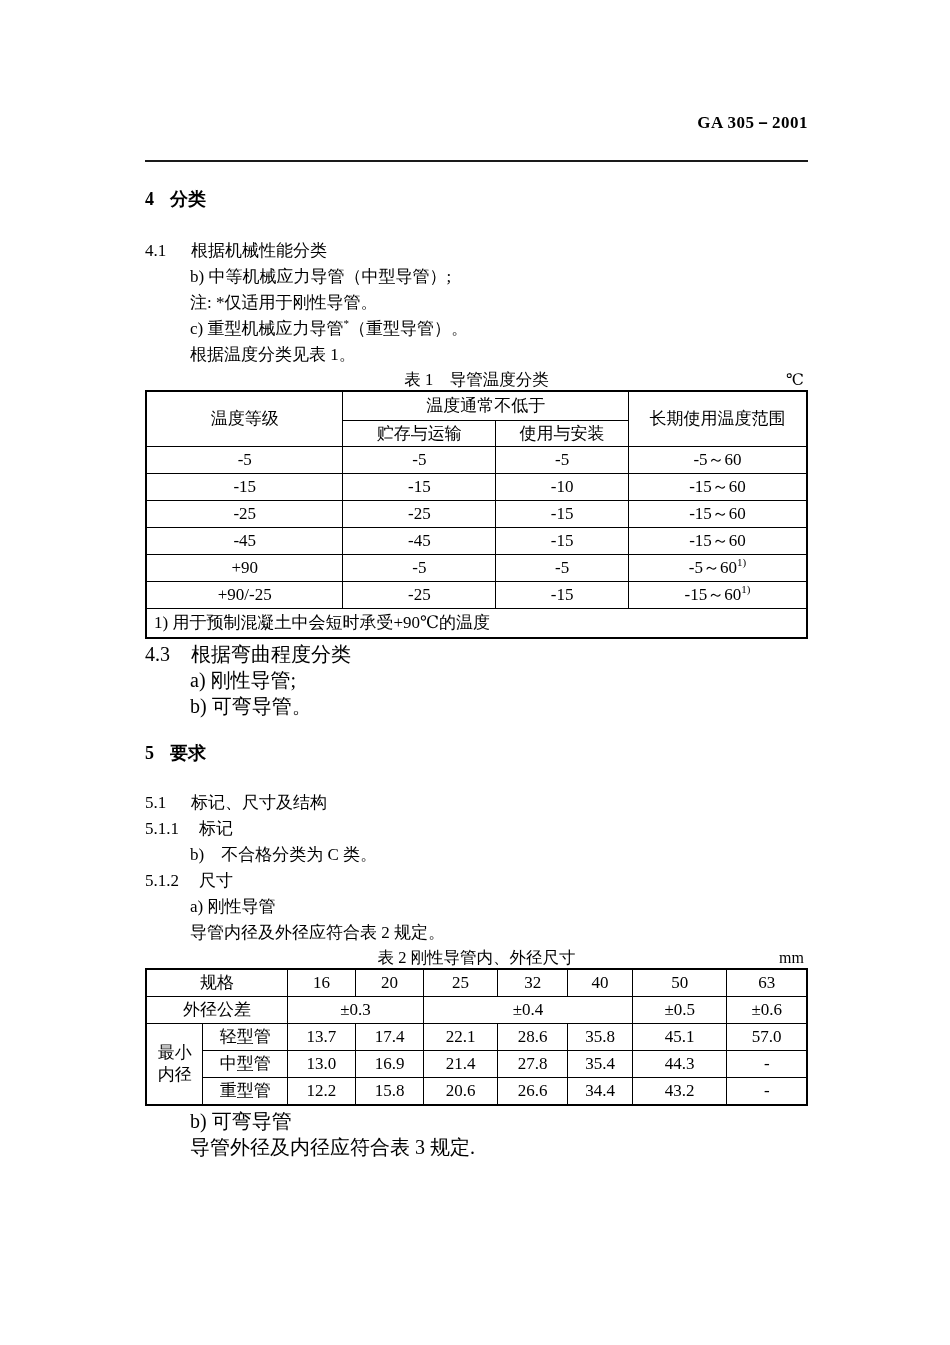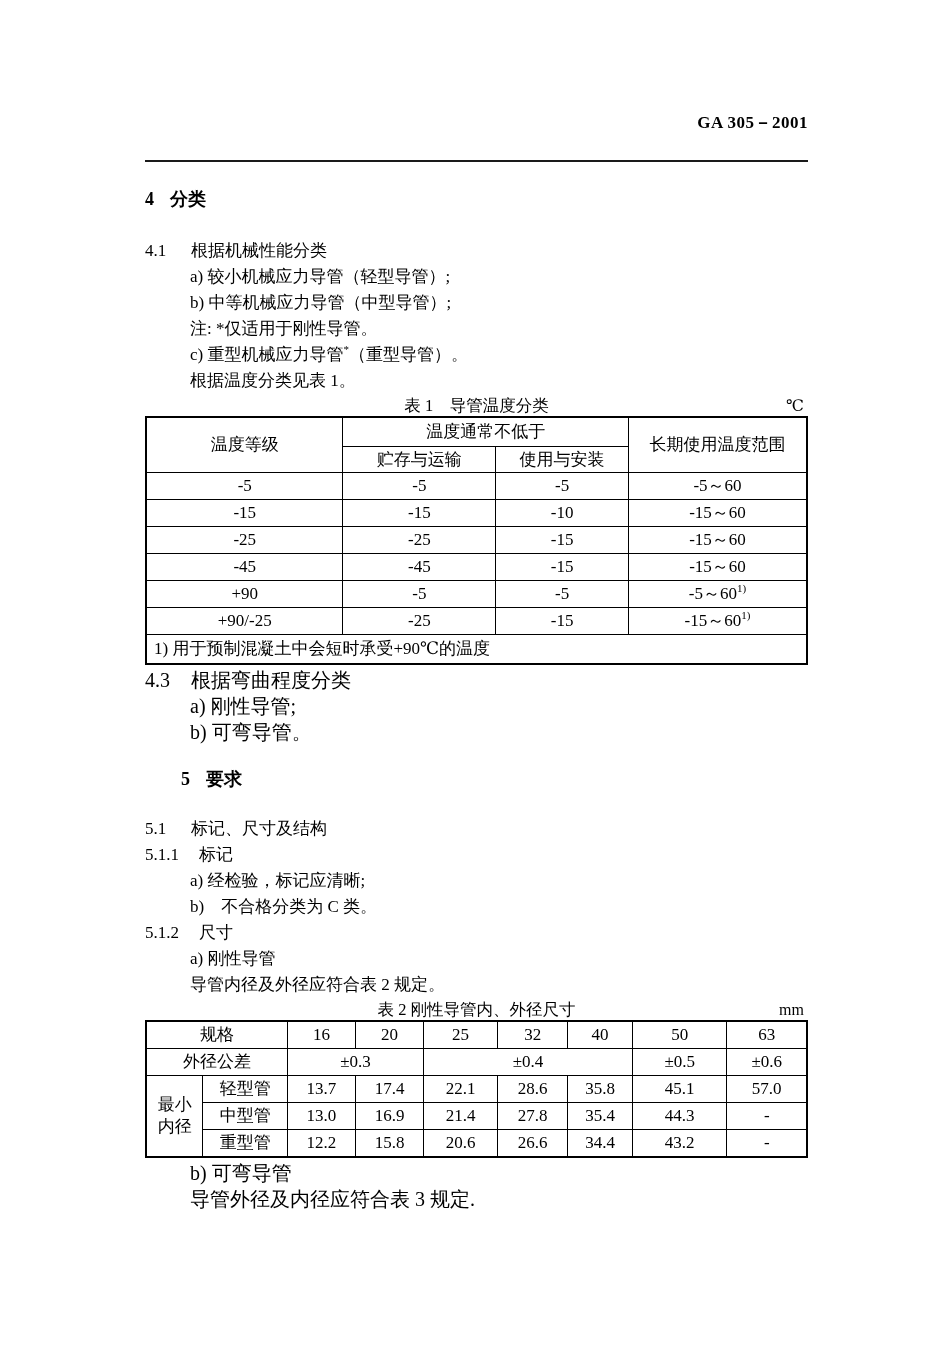--- a/index.html
+++ b/index.html
@@ -17,21 +17,21 @@
     text-align:right;font-weight:bold;font-size:17px;line-height:22px;
     letter-spacing:0.5px;
   }
   .rule{
     border:none;border-top:2px solid #1a1a1a;margin:26px 0 0 0;
   }
   .h-section{
     font-size:18px;font-weight:bold;line-height:25px;margin:25px 0 0 0;
   }
   .h-section .num{margin-right:16px;}
-  .h-section.h5{margin-top:22px;margin-left:36px;}
+  .h-section.h5{margin-top:22px;}
   .block{margin-top:26px;}
   .block p{margin:0;font-size:17px;line-height:26px;}
   .snum{display:inline-block;min-width:46px;}
   .snum.long{min-width:54px;}
   .indent{padding-left:45px;}
   sup{font-size:11px;line-height:0;}
   .caption-row{
     display:flex;align-items:baseline;justify-content:center;
     position:relative;font-size:16.5px;line-height:20px;margin-top:2px;
   }
@@ -66,21 +66,20 @@
     <hr class="rule">
 
     <div class="h-section">
       <span class="num">4</span><span>分类</span>
     </div>
 
     <div class="block">
       <p>
         <span class="snum">4.1</span><span>根据机械性能分类</span>
       </p>
-      <p class="indent">a) 较小机械应力导管（轻型导管）;</p>
       <p class="indent">b) 中等机械应力导管（中型导管）;</p>
       <p class="indent">注: *仅适用于刚性导管。</p>
       <p class="indent">
         <span>c) 重型机械应力导管</span><sup>*</sup><span>（重型导管）。</span>
       </p>
       <p class="indent">根据温度分类见表 1。</p>
     </div>
 
     <div class="caption-row">
       <span>表 1　导管温度分类</span>
@@ -158,21 +157,20 @@
       <span class="num">5</span><span>要求</span>
     </div>
 
     <div class="block" style="margin-top:24px">
       <p>
         <span class="snum">5.1</span><span>标记、尺寸及结构</span>
       </p>
       <p>
         <span class="snum long">5.1.1</span><span>标记</span>
       </p>
-      <p class="indent">a) 经检验，标记应清晰;</p>
       <p class="indent">b)　不合格分类为 C 类。</p>
       <p>
         <span class="snum long">5.1.2</span><span>尺寸</span>
       </p>
       <p class="indent">a) 刚性导管</p>
       <p class="indent">导管内径及外径应符合表 2 规定。</p>
     </div>
 
     <div class="caption-row">
       <span>表 2 刚性导管内、外径尺寸</span>

